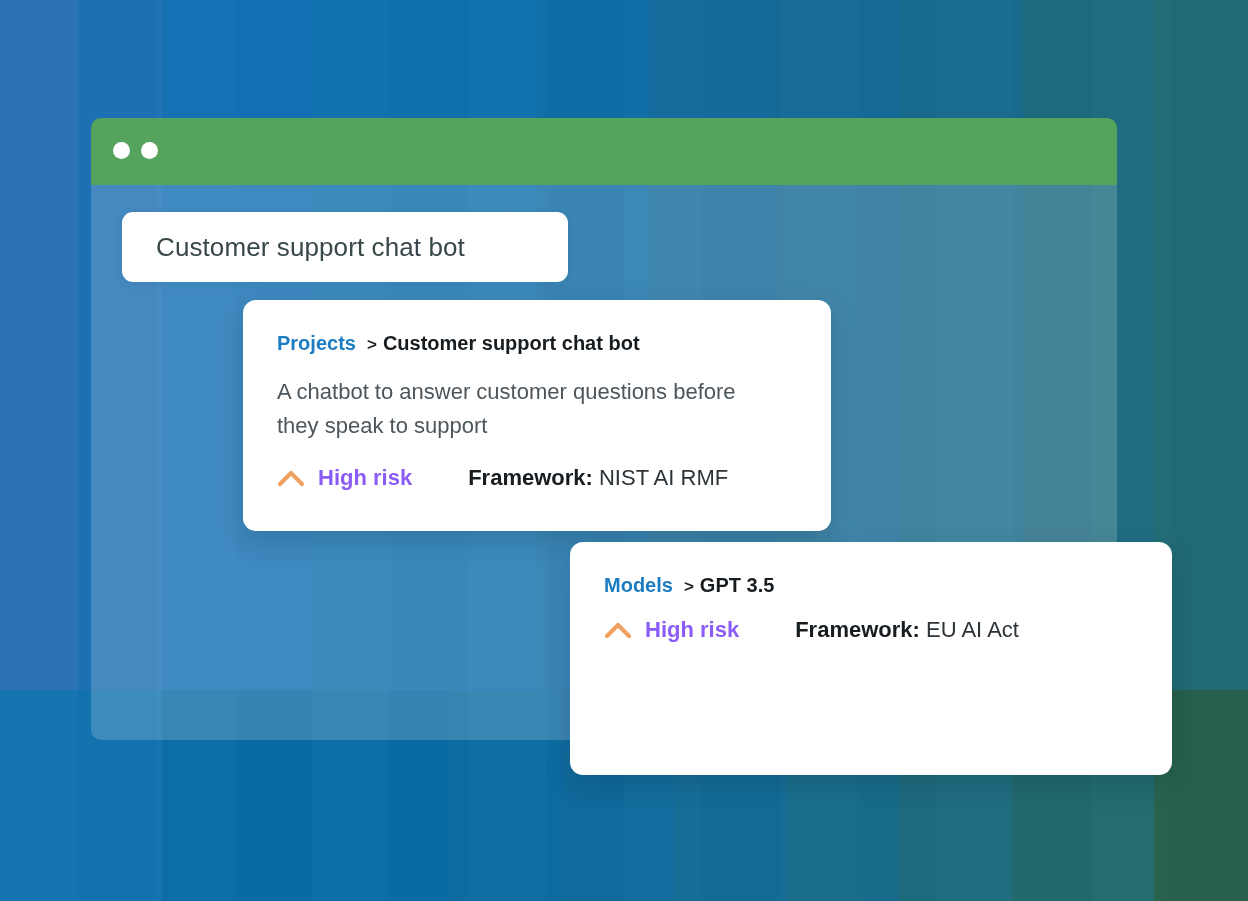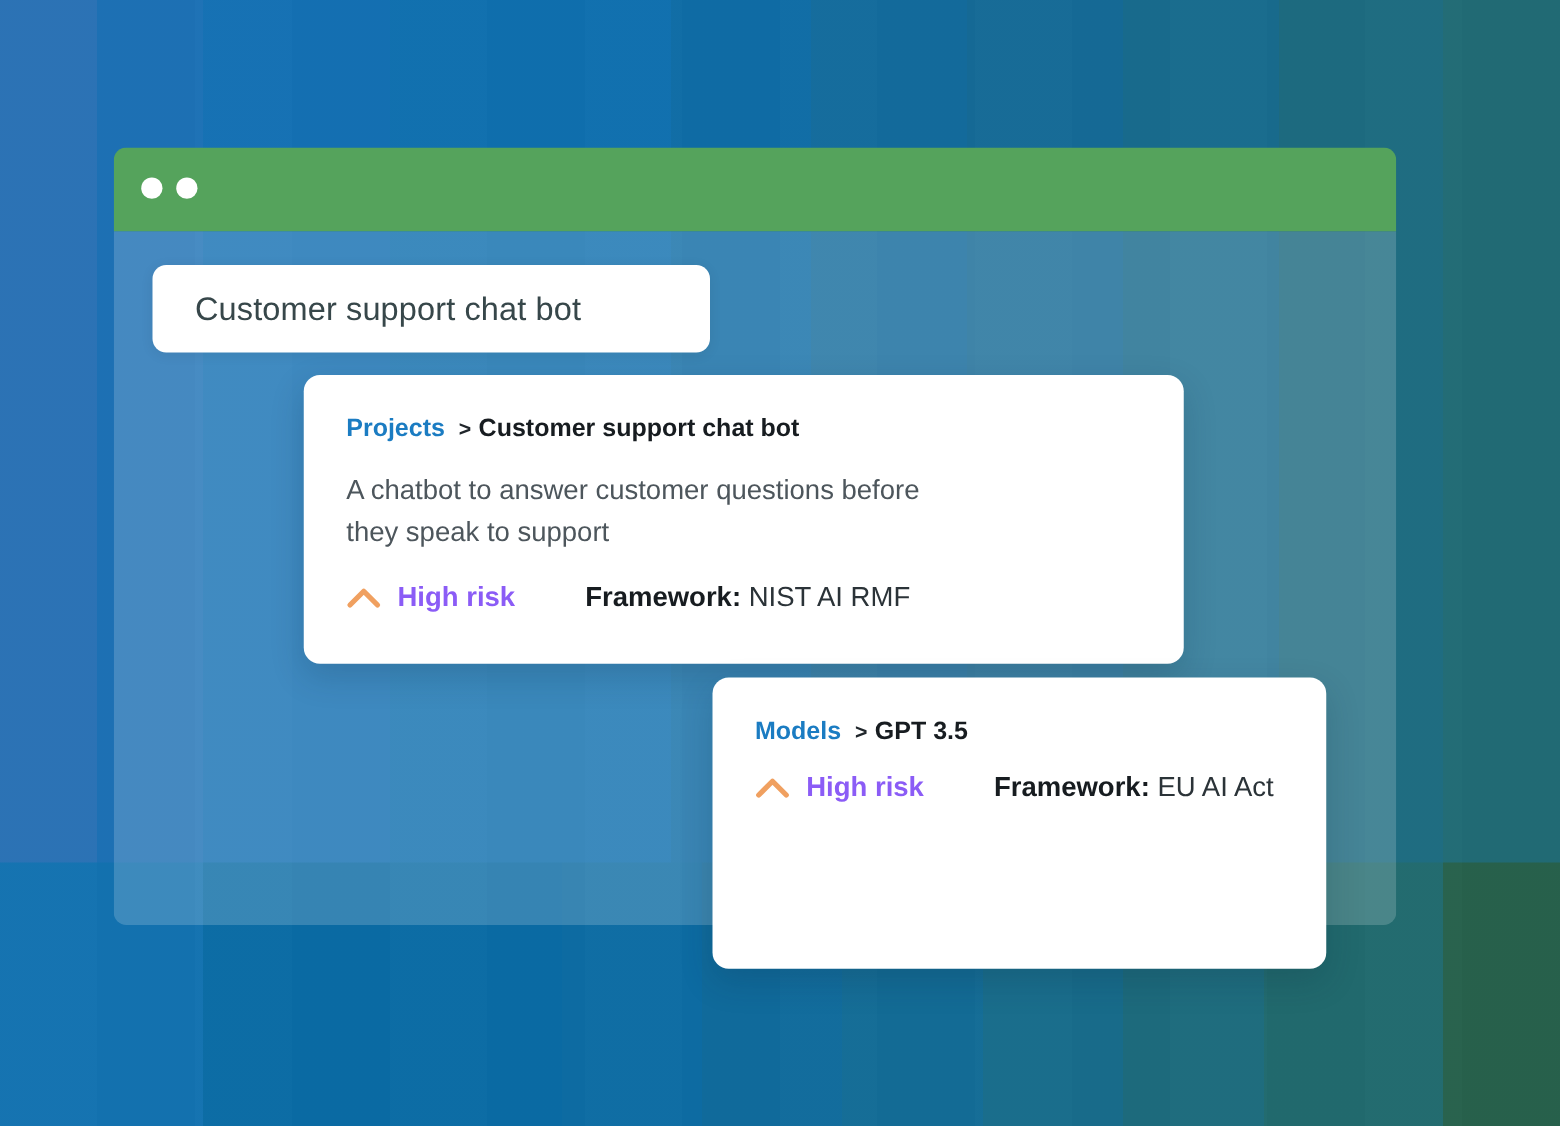--- a/index.html
+++ b/index.html
@@ -127,22 +127,22 @@
   }
 
   
   .card {
     position: absolute;
     background: #ffffff;
     border-radius: 13px;
     box-shadow: 0 10px 26px rgba(10,40,60,0.18);
     padding: 32px 34px 28px 34px;
   }
-  #card-project { left: 243px; top: 300px; width: 704px; height: 231px; }
-  #card-model   { left: 570px; top: 542px; width: 491px; height: 233px; text-align: right; }
+  #card-project { left: 243px; top: 300px; width: 588px; height: 231px; }
+  #card-model   { left: 570px; top: 542px; width: 602px; height: 233px; text-align: right; }
 
   .breadcrumb {
     display: flex;
     align-items: baseline;
     gap: 11px;
     font-size: 20px;
     margin-bottom: 20px;
   }
   .breadcrumb .crumb-link {
     color: #1b7cc2;

